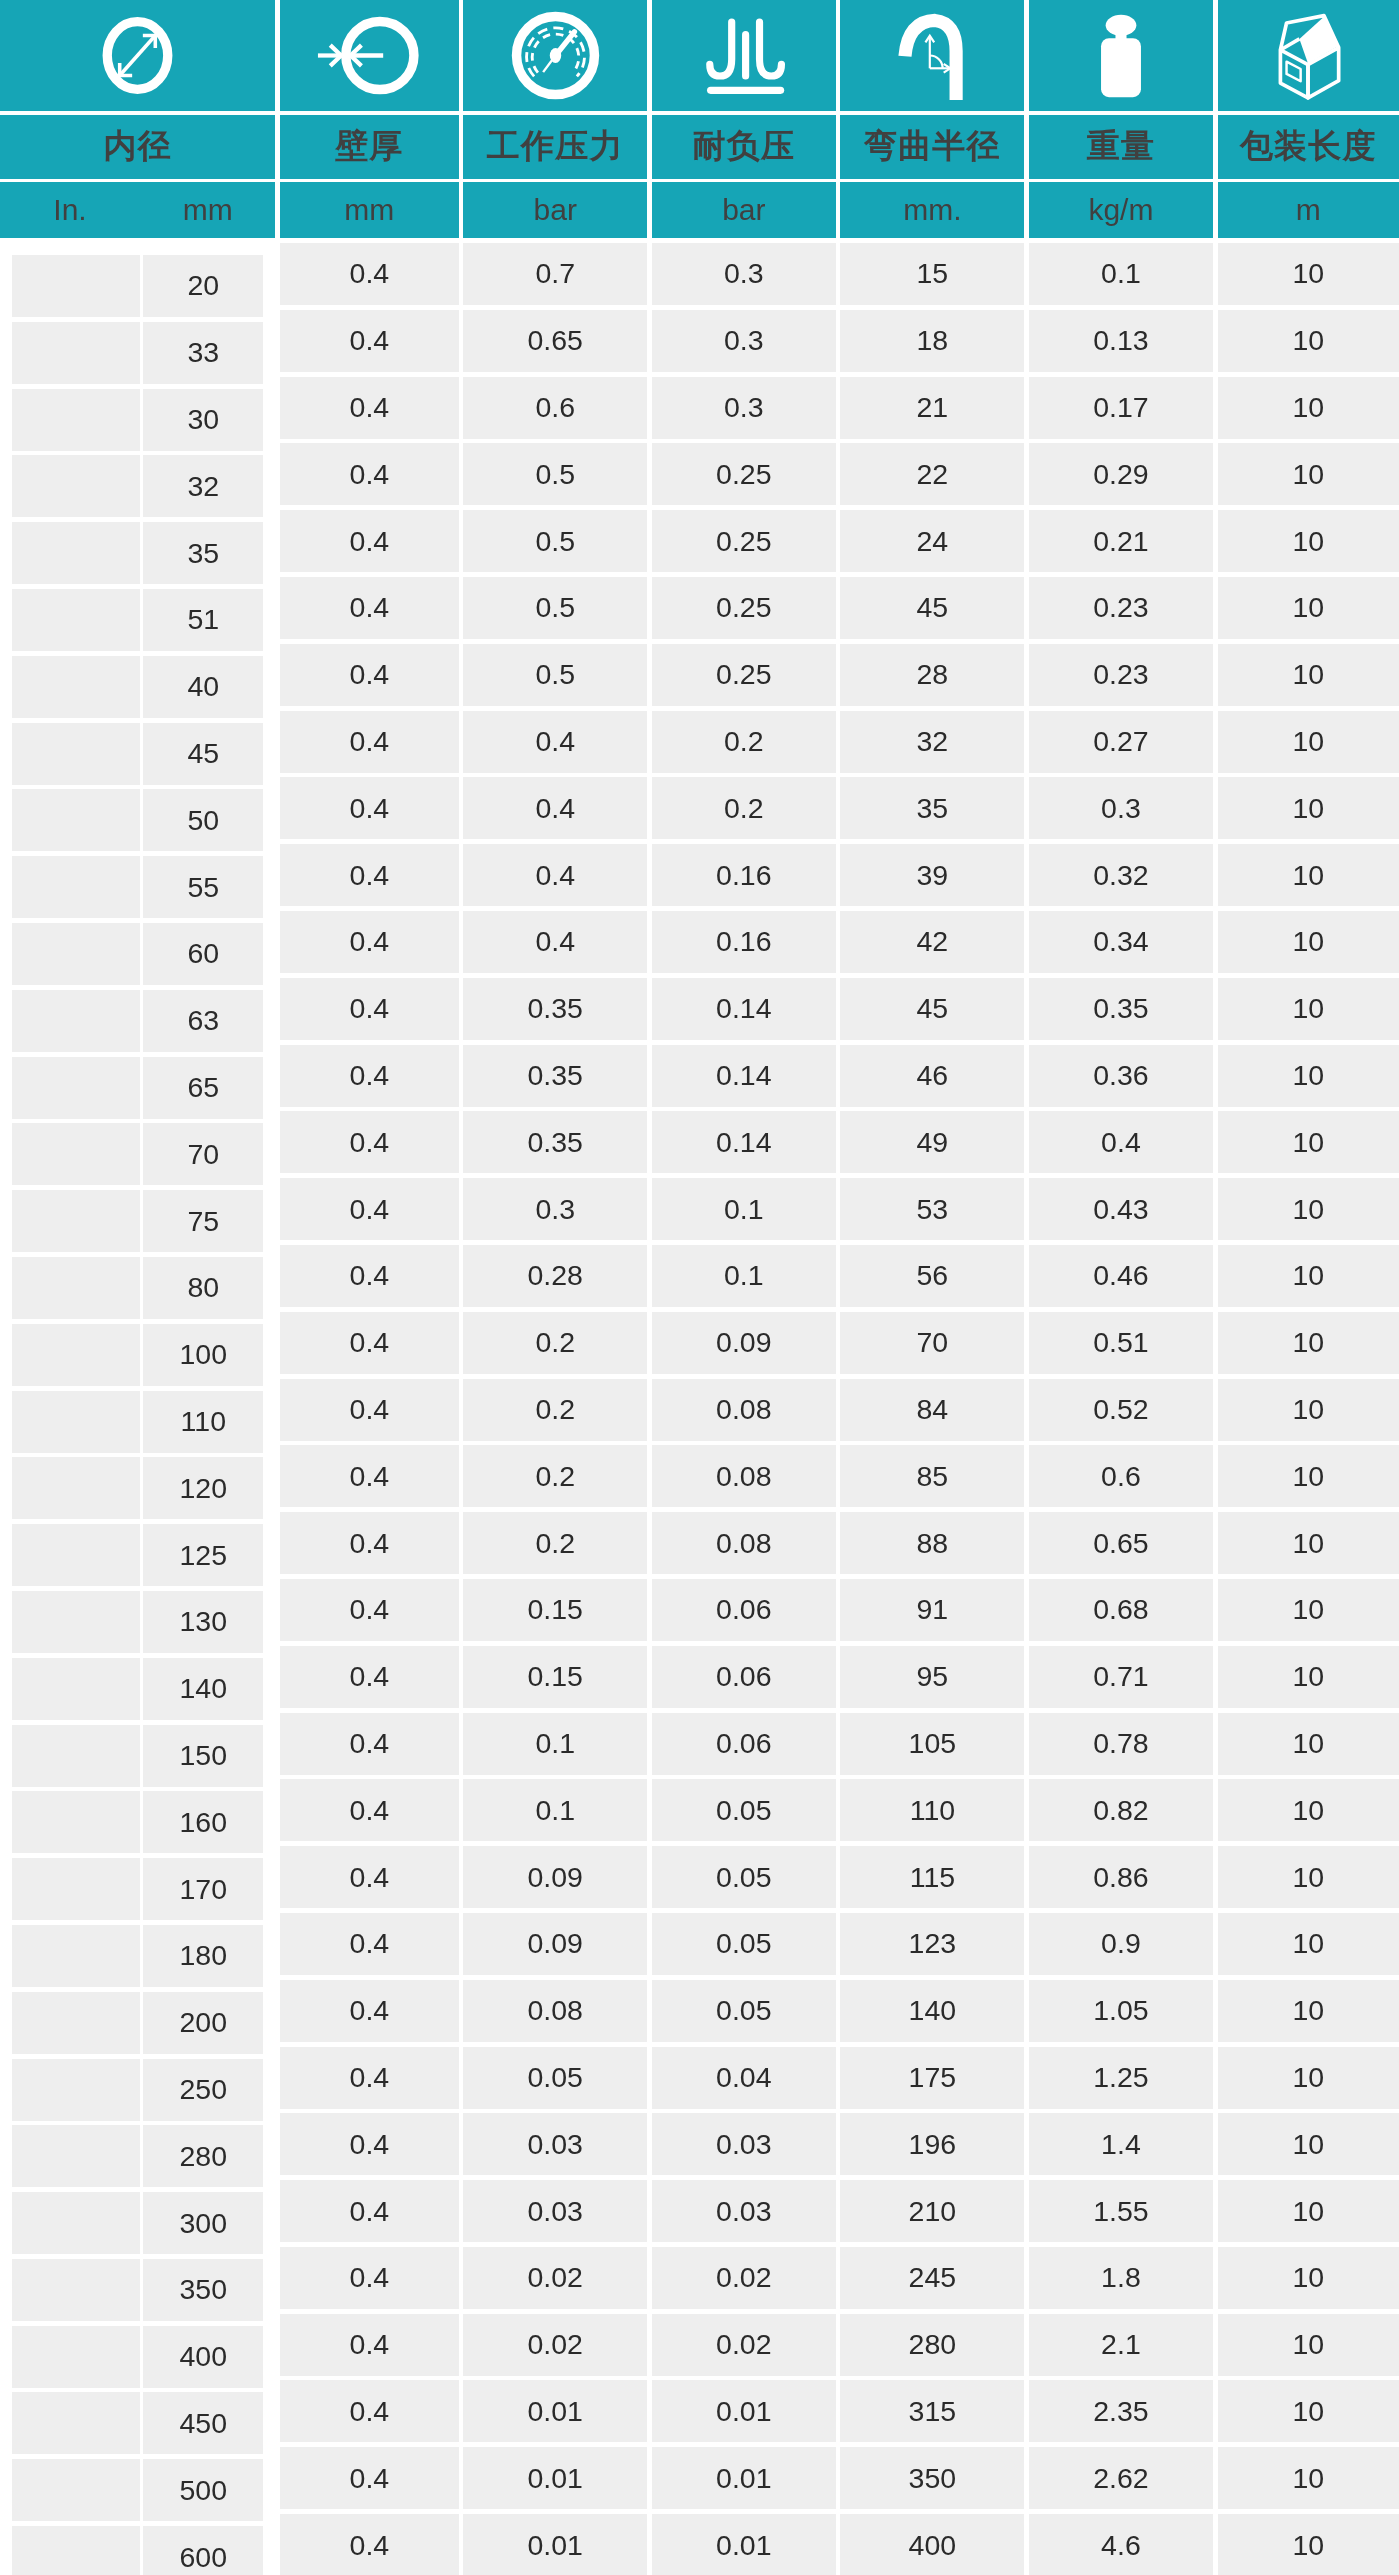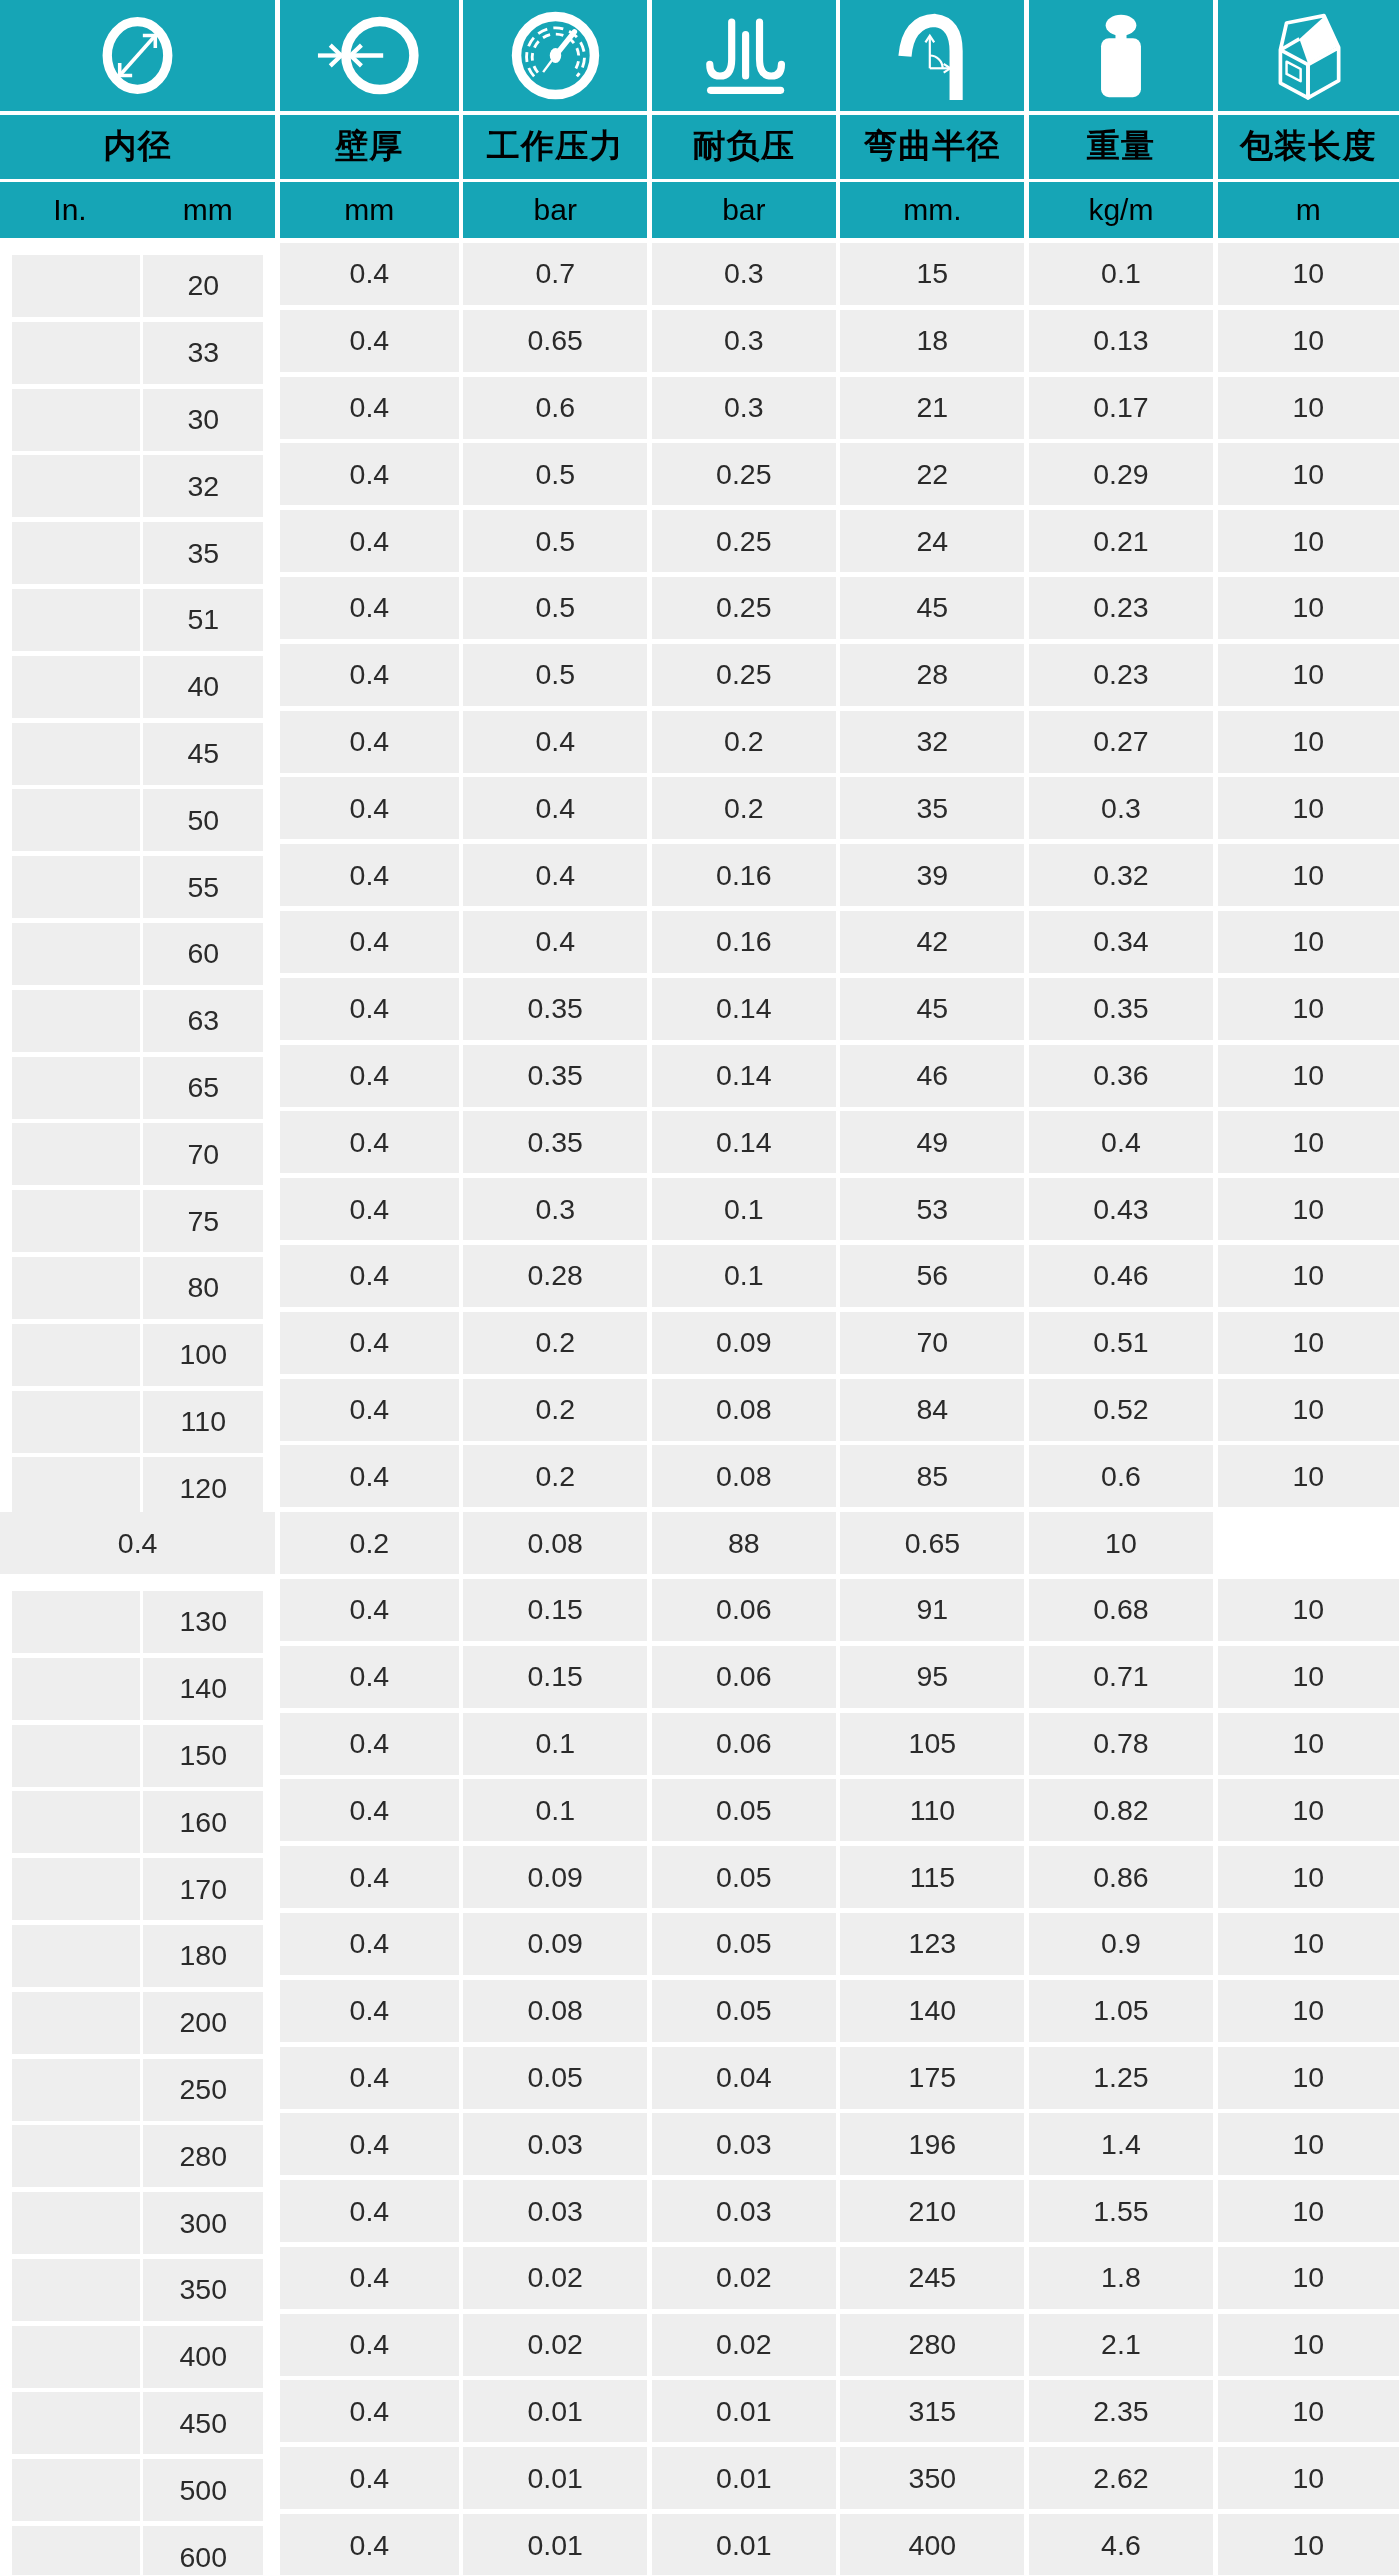--- a/index.html
+++ b/index.html
@@ -13,21 +13,21 @@
     column-gap:4.8px;
     width:1399px;
   }
   
   .row-icons{height:111px;margin-bottom:3.6px;}
   .row-names{height:64px;margin-bottom:3.6px;}
   .row-units{height:56px;margin-bottom:4.8px;}
   .hcell{
     background:var(--teal,#16a5b6);
     display:flex;align-items:center;justify-content:center;
-    color:#000000;height:100%;
+    color:#404040;height:100%;
   }
   .name{font-size:33px;font-weight:bold;letter-spacing:1.2px;}
   .unit{font-size:30px;font-weight:normal;}
   .units-split{display:grid;grid-template-columns:237fr 229fr;width:100%;height:100%;}
   .units-split .u{display:flex;align-items:center;justify-content:center;font-size:30px;}
   
   .drow{height:62px;margin-bottom:4.8px;}
   .cell{
     background:#eeeeee;color:#2a2a2a;
     display:flex;align-items:center;justify-content:center;
@@ -401,20 +401,24 @@
     </div>
     <div class="cell">0.4</div>
     <div class="cell">0.2</div>
     <div class="cell">0.08</div>
     <div class="cell">85</div>
     <div class="cell">0.6</div>
     <div class="cell">10</div>
   </div>
 
   <div class="grid drow">
+    <div class="cell first">
+      <div class="subcell"></div>
+      <div class="subcell">125</div>
+    </div>
     <div class="cell">0.4</div>
     <div class="cell">0.2</div>
     <div class="cell">0.08</div>
     <div class="cell">88</div>
     <div class="cell">0.65</div>
     <div class="cell">10</div>
   </div>
 
   <div class="grid drow">
     <div class="cell first">

